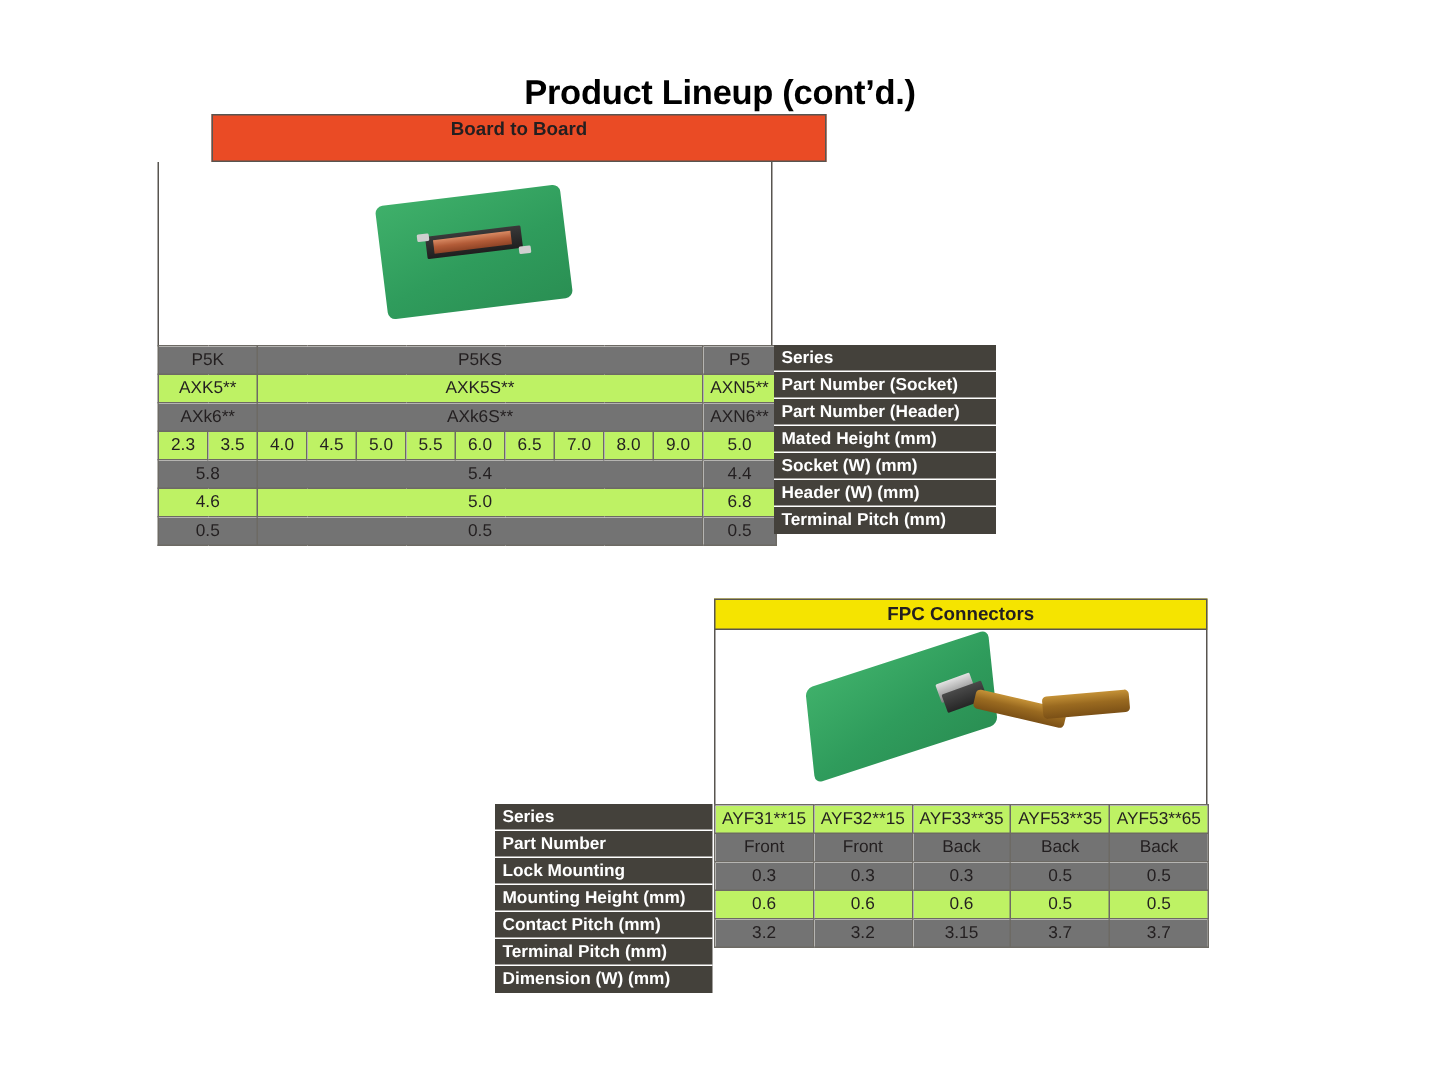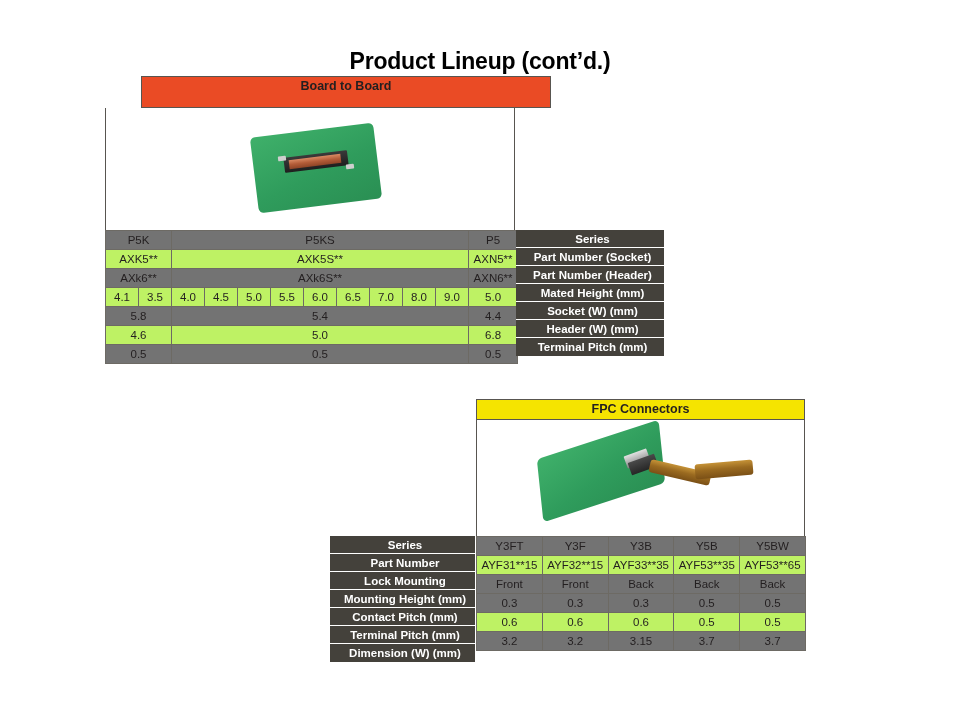--- a/index.html
+++ b/index.html
@@ -77,21 +77,20 @@
   .label-col .lbl {
     color: #ffffff;
     font-size: 11.5px;
     font-weight: bold;
     height: 18px;
     line-height: 18px;
     padding-left: 5px;
     border-bottom: 1.1px solid #ffffff;
     white-space: nowrap;
     box-sizing: border-box;
-    text-align: center;
   }
   .label-col .lbl:last-child { border-bottom: none; }
 
   
   .pcb {
     position: absolute;
     background: linear-gradient(160deg, #3fb06a 0%, #2f9c5c 55%, #2a8f53 100%);
     border-radius: 5px;
   }
   .conn-body {
@@ -165,21 +164,21 @@
         <td colspan="2" class="cell-white">AXK5**</td>
         <td colspan="9" class="cell-white">AXK5S**</td>
         <td colspan="1" class="cell-white">AXN5**</td>
       </tr>
       <tr>
         <td colspan="2" class="cell-gray">AXk6**</td>
         <td colspan="9" class="cell-gray">AXk6S**</td>
         <td colspan="1" class="cell-gray">AXN6**</td>
       </tr>
       <tr>
-        <td colspan="1" class="cell-white">4.1</td>
+        <td colspan="1" class="cell-white">2.3</td>
         <td colspan="1" class="cell-white">3.5</td>
         <td colspan="1" class="cell-white">4.0</td>
         <td colspan="1" class="cell-white">4.5</td>
         <td colspan="1" class="cell-white">5.0</td>
         <td colspan="1" class="cell-white">5.5</td>
         <td colspan="1" class="cell-white">6.0</td>
         <td colspan="1" class="cell-white">6.5</td>
         <td colspan="1" class="cell-white">7.0</td>
         <td colspan="1" class="cell-white">8.0</td>
         <td colspan="1" class="cell-white">9.0</td>
@@ -237,27 +236,20 @@
 <table class="spec-table" id="fpc-table" style="left:476px; top:536px; width:329px;">
   <colgroup>
     <col style="width:65.8px">
       <col style="width:65.8px">
       <col style="width:65.8px">
     <col style="width:65.8px">
       <col style="width:65.8px">
   </colgroup>
   <tbody>
       <tr>
-        <td class="cell-gray">Y3FT</td>
-        <td class="cell-gray">Y3F</td>
-        <td class="cell-gray">Y3B</td>
-        <td class="cell-gray">Y5B</td>
-        <td class="cell-gray">Y5BW</td>
-      </tr>
-      <tr>
         <td class="cell-white">AYF31**15</td>
         <td class="cell-white">AYF32**15</td>
         <td class="cell-white">AYF33**35</td>
         <td class="cell-white">AYF53**35</td>
         <td class="cell-white">AYF53**65</td>
       </tr>
       <tr>
         <td class="cell-gray">Front</td>
         <td class="cell-gray">Front</td>
         <td class="cell-gray">Back</td>

